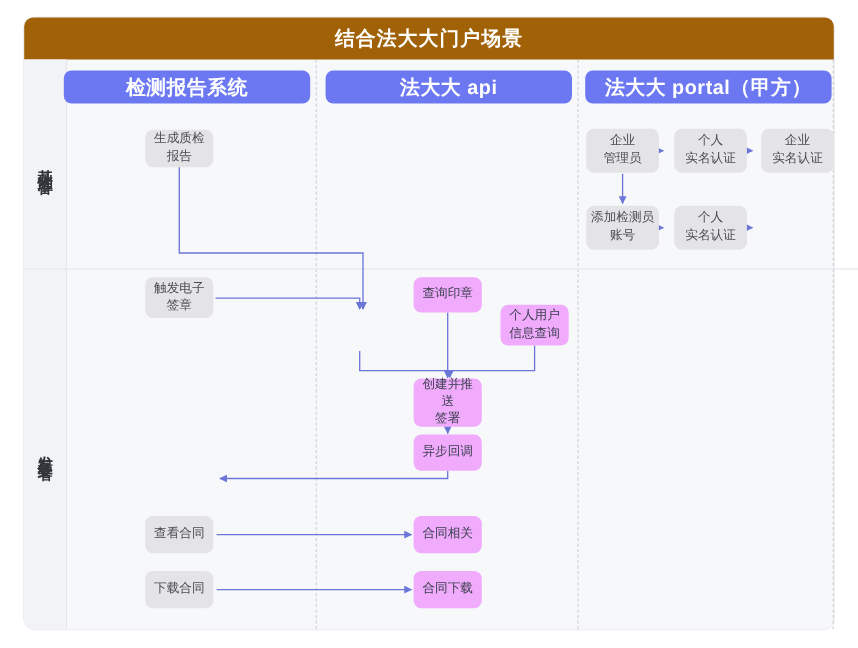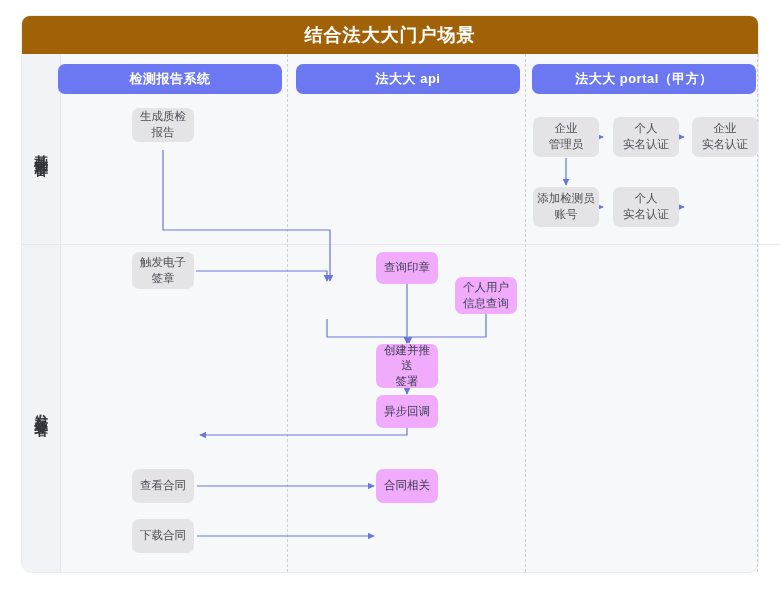--- a/index.html
+++ b/index.html
@@ -79,21 +79,21 @@
   }
 
   
   .colhead{
     position:absolute;
     height:30px;
     background:#6b78f2;
     border-radius:7px;
     display:flex;align-items:center;justify-content:center;
     color:#ffffff;
-    font-size:13px;font-weight:bold;
+    font-size:18px;font-weight:bold;
     letter-spacing:.5px;
   }
 
   
   .node{
     position:absolute;
     display:flex;align-items:center;justify-content:center;
     text-align:center;
     font-size:11.5px;
     line-height:1.35;
@@ -170,21 +170,21 @@
       <path d="M 407 388 L 407 394"></path>
 
       <path d="M 407 428 L 407 435 L 200 435"></path>
 
       <path d="M 197 486 L 374 486"></path>
 
       <path d="M 197 536 L 374 536"></path>
     </g>
   </svg>
 
-  <div class="node gray" style="left:132px;top:108px;width:62px;height:34px;">生成质检
+  <div class="node gray" style="left:132px;top:118px;width:62px;height:34px;">生成质检
 报告</div>
 
   <div class="node gray" style="left:533px;top:117px;width:66px;height:40px;">企业
 管理员</div>
   <div class="node gray" style="left:613px;top:117px;width:66px;height:40px;">个人
 实名认证</div>
   <div class="node gray" style="left:692px;top:117px;width:66px;height:40px;">企业
 实名认证</div>
 
   <div class="node gray" style="left:533px;top:187px;width:66px;height:40px;">添加检测员
@@ -204,14 +204,15 @@
   <div class="node lav" style="left:376px;top:344px;width:62px;height:44px;">创建并推送
 签署</div>
 
   <div class="node lav" style="left:376px;top:395px;width:62px;height:33px;">异步回调</div>
 
 
   <div class="node gray" style="left:132px;top:469px;width:62px;height:34px;">查看合同</div>
   <div class="node lav" style="left:376px;top:469px;width:62px;height:34px;">合同相关</div>
 
   <div class="node gray" style="left:132px;top:519px;width:62px;height:34px;">下载合同</div>
+  <div class="node lav" style="left:376px;top:519px;width:62px;height:34px;">合同下载</div>
 
 </div>
 
 </body></html>

